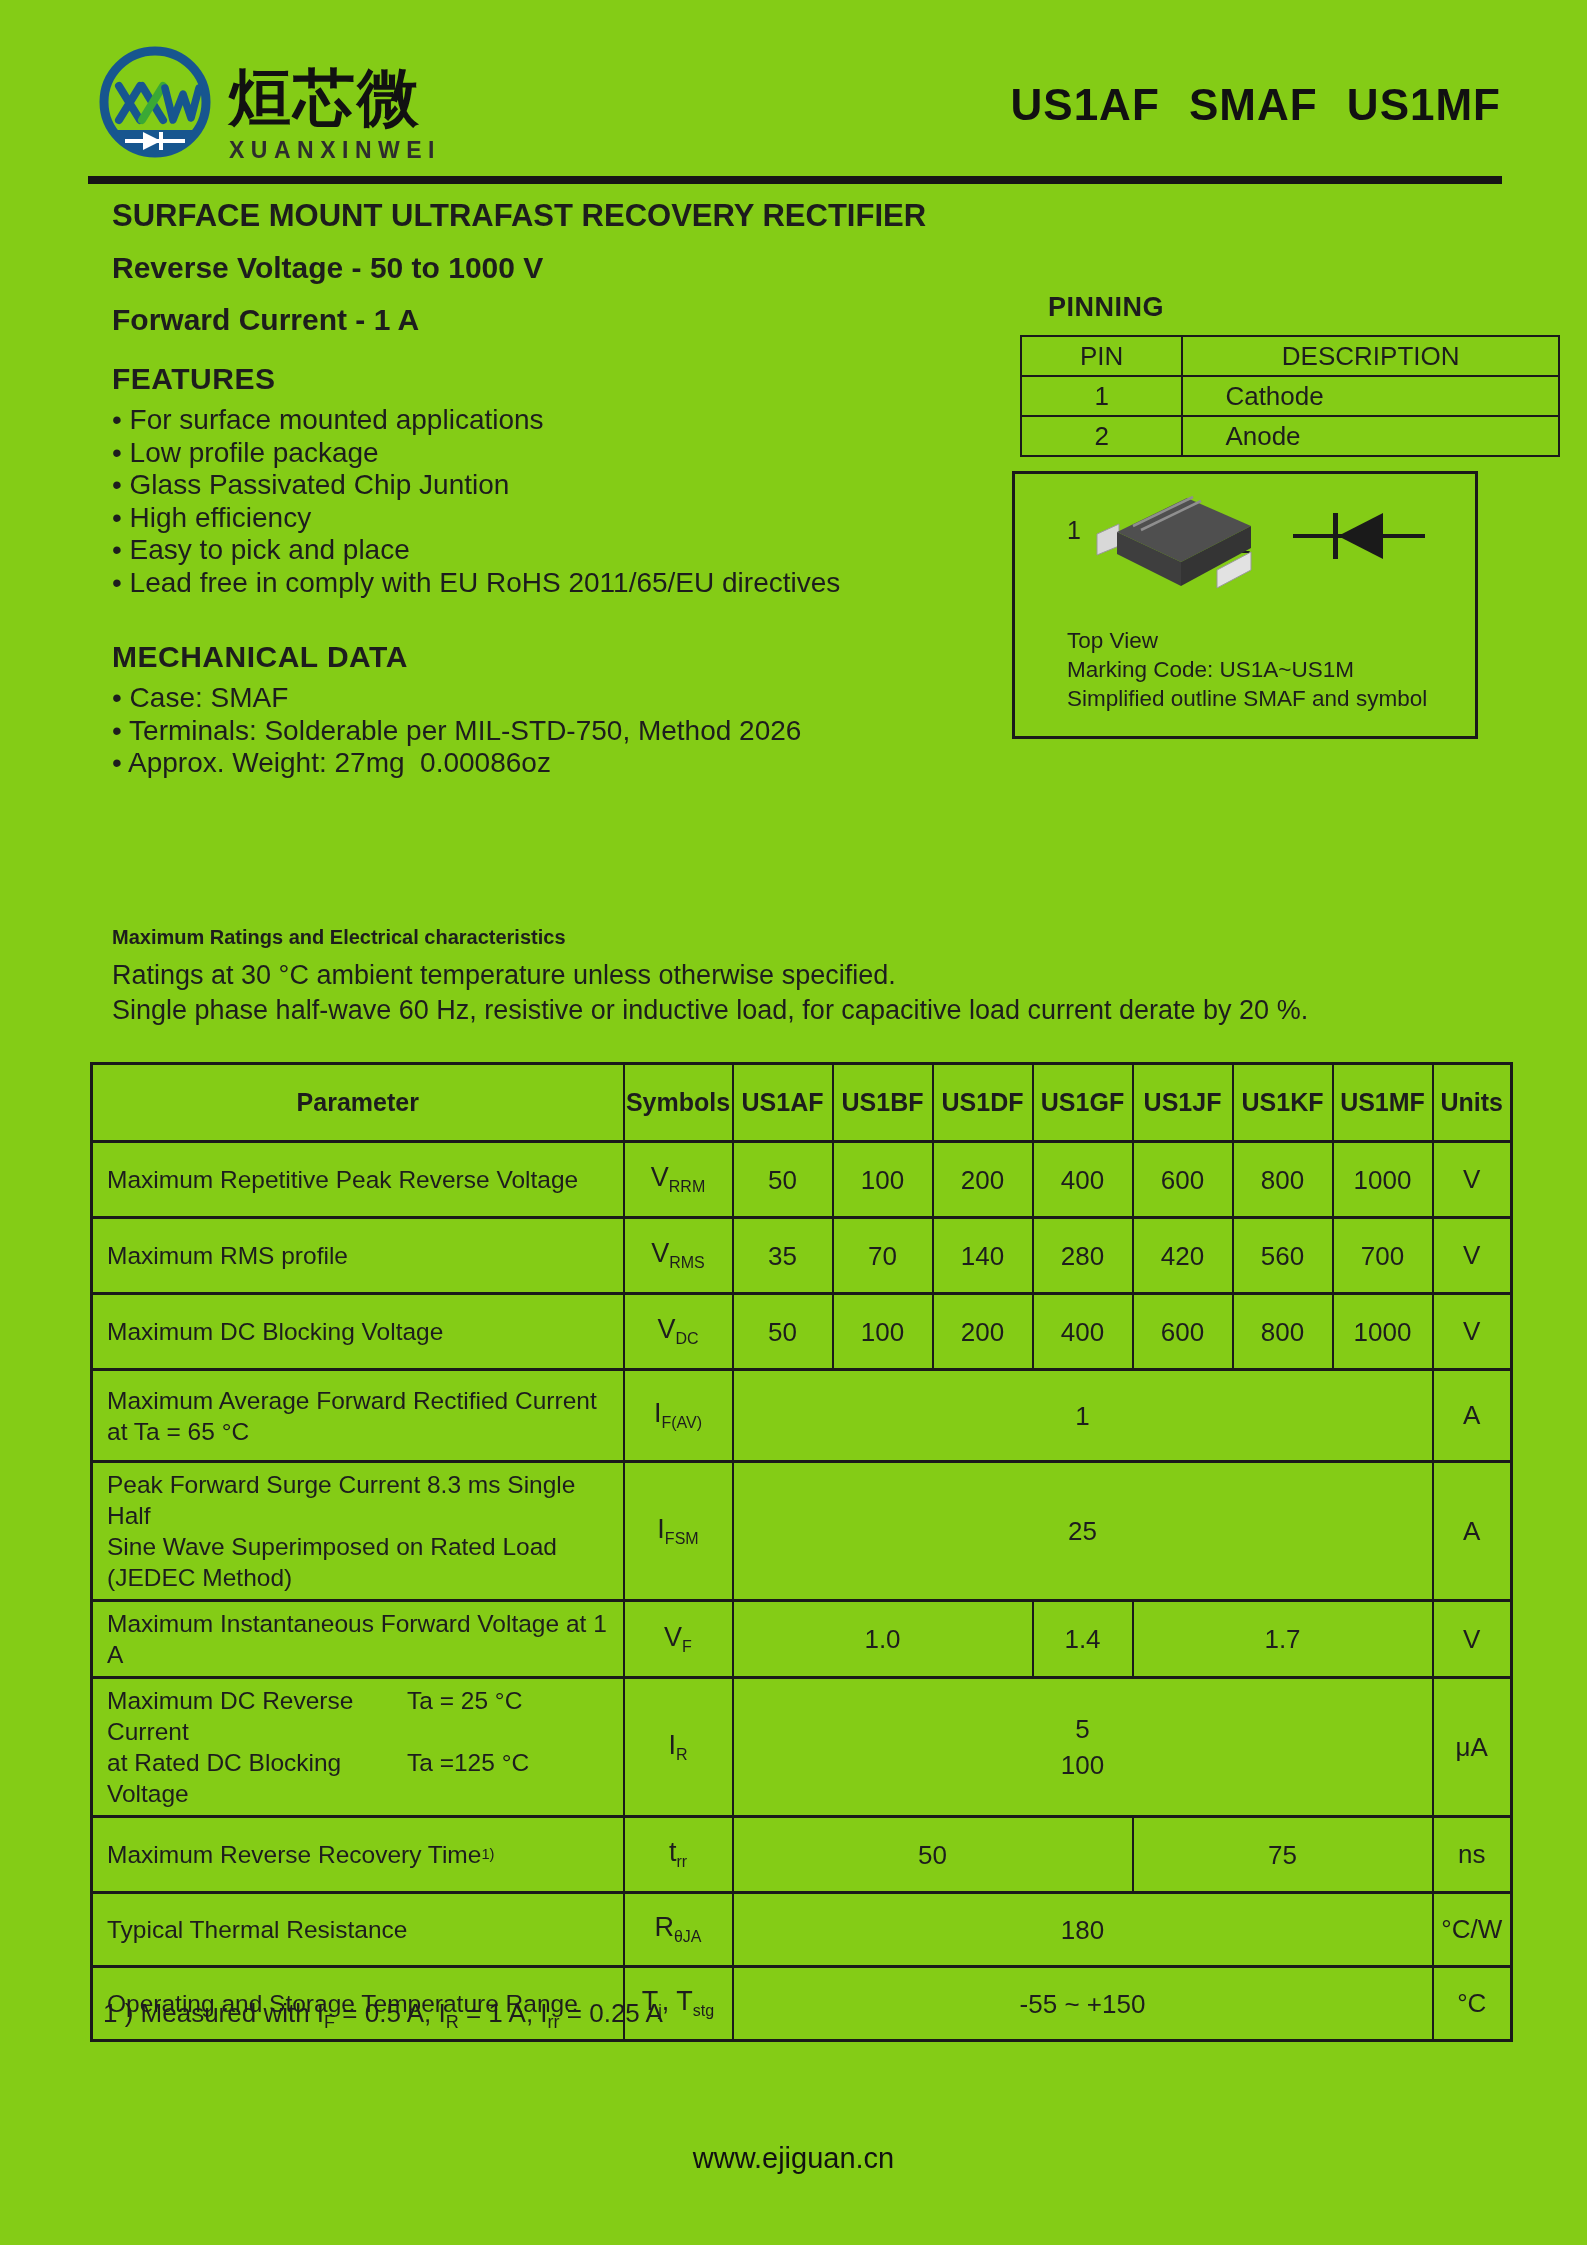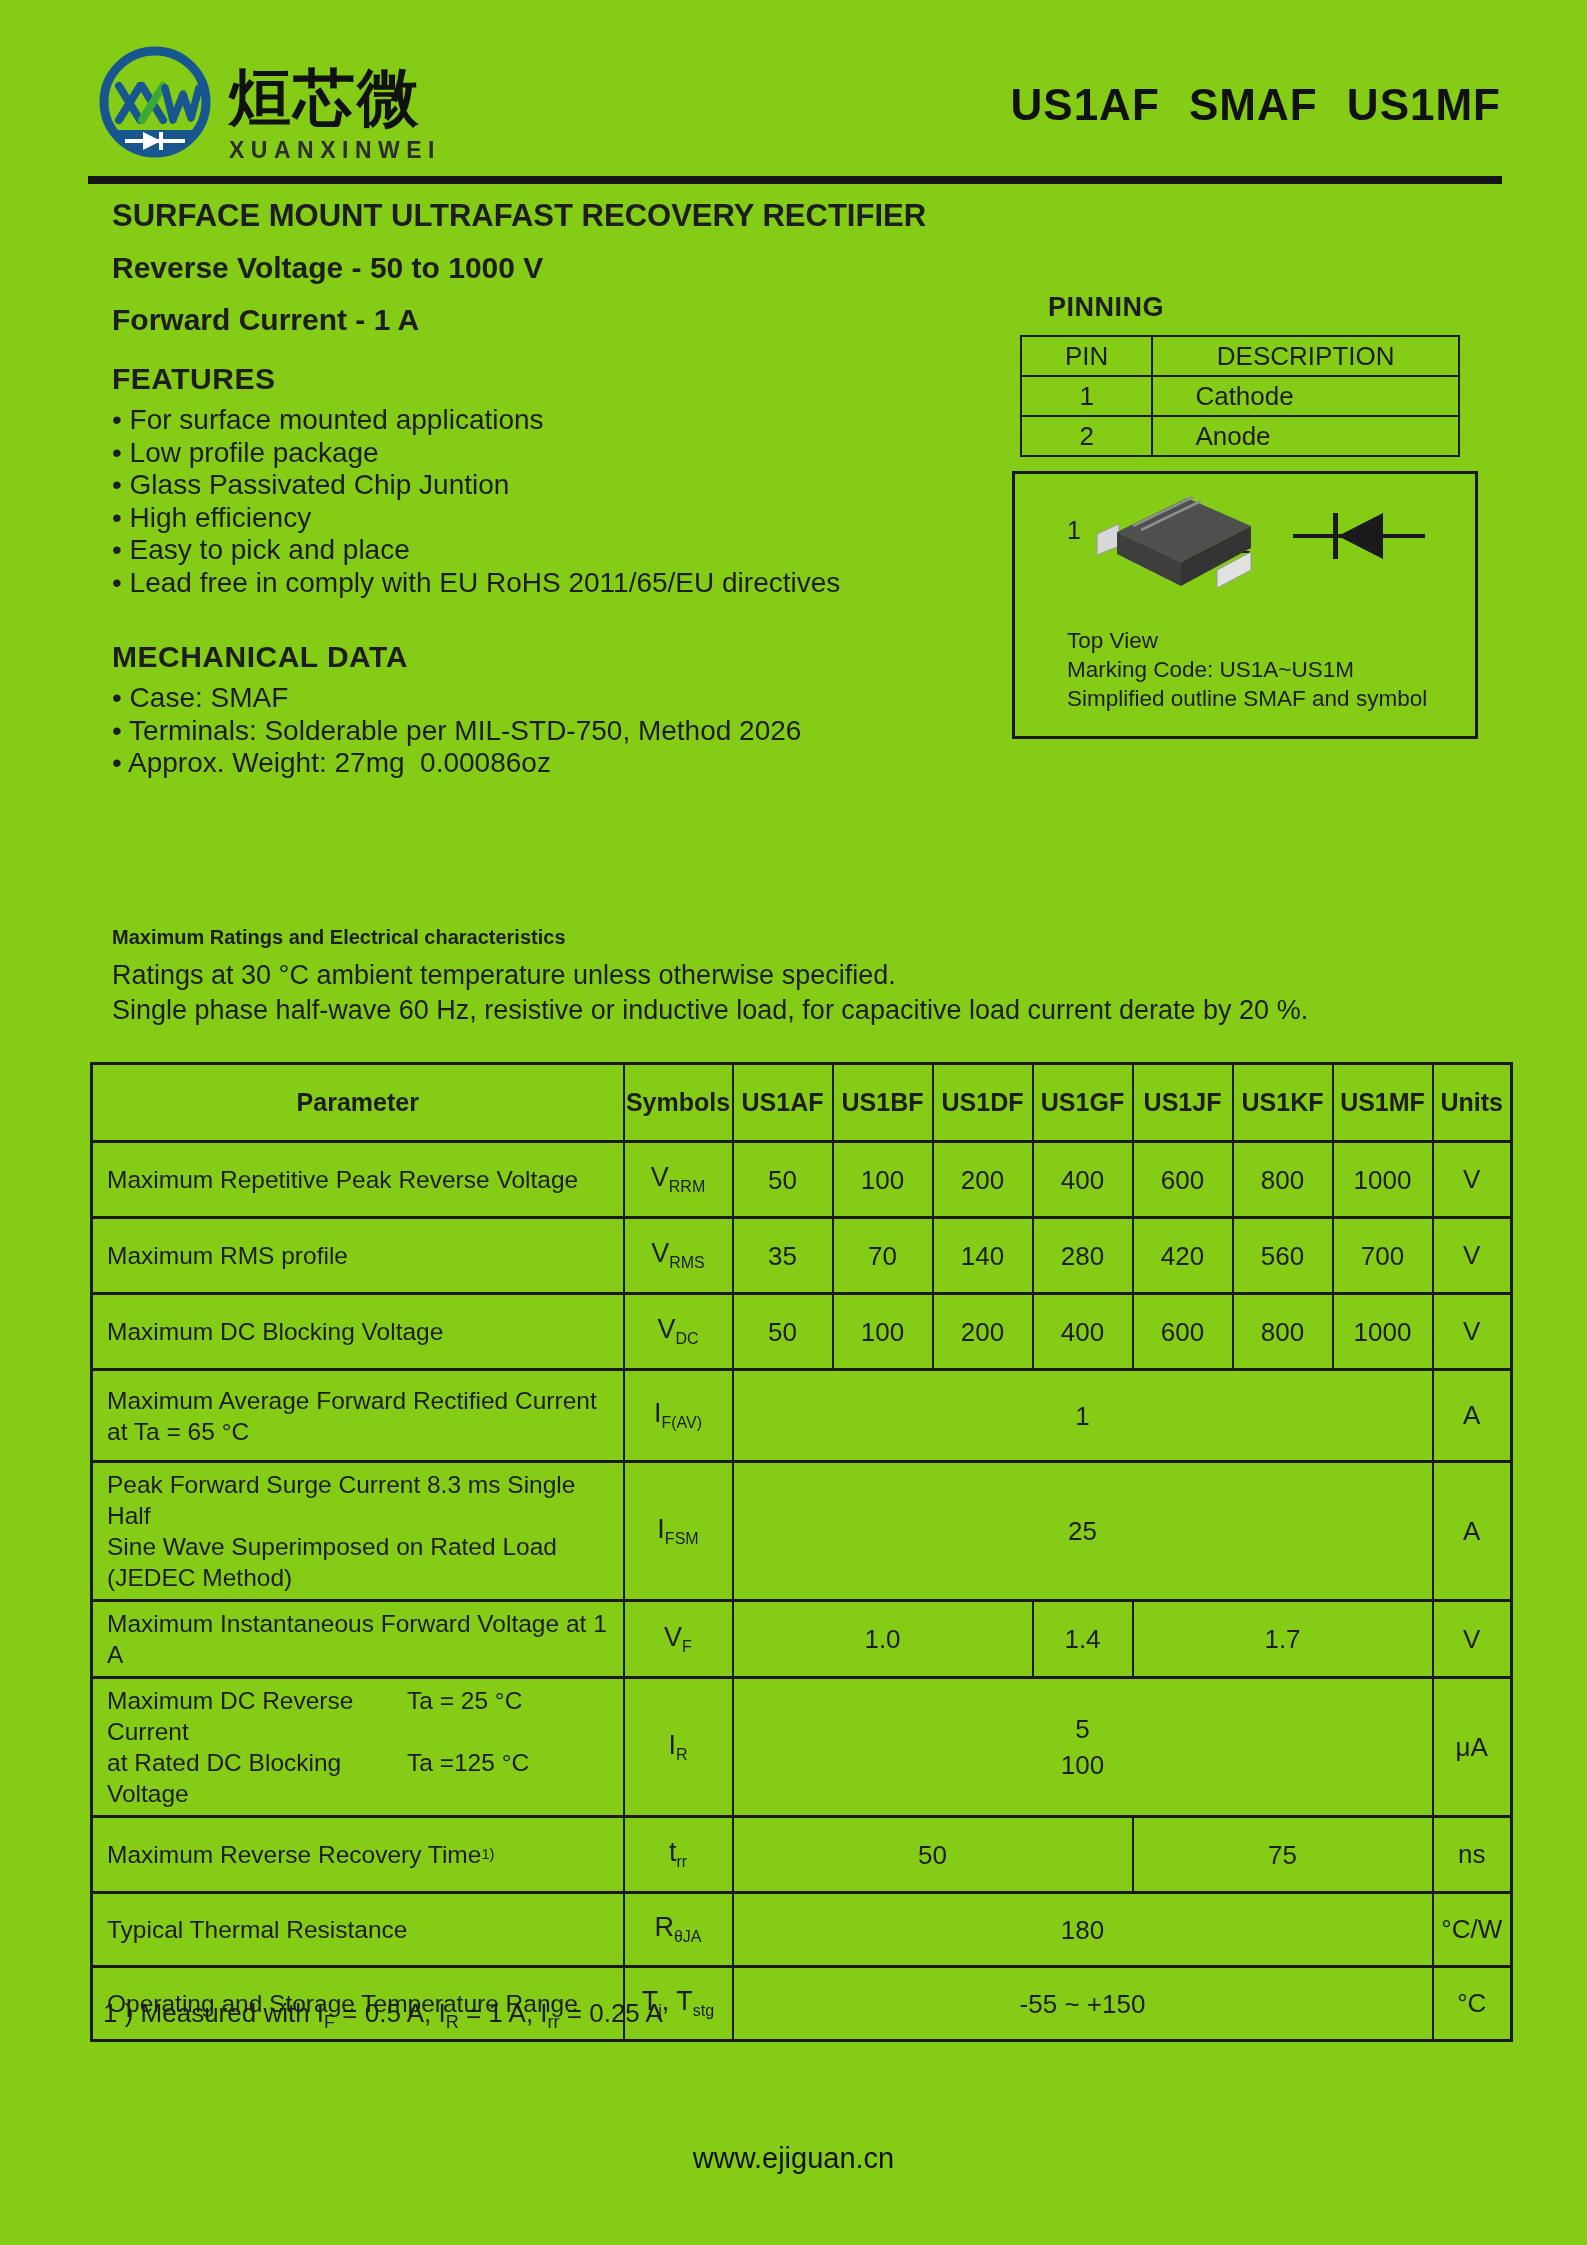--- a/index.html
+++ b/index.html
@@ -24,21 +24,21 @@
   
   .features{position:absolute;left:112px;top:362px;}
   .mech{position:absolute;left:112px;top:640px;}
   .sec-h{font-size:30px;font-weight:700;margin-bottom:8px;letter-spacing:0.5px;}
   .doc-list li{list-style:none;font-size:28px;line-height:32.5px;white-space:pre-wrap;}
   .doc-list li::before{content:"• ";}
 
   
   .rightcol{position:absolute;left:1012px;top:292px;width:466px;}
   .pin-h{font-size:27px;font-weight:700;margin-left:36px;margin-bottom:12px;letter-spacing:0.5px;}
-  .pin-table{border-collapse:collapse;width:440px;margin-left:8px;table-layout:fixed;}
+  .pin-table{border-collapse:collapse;width:540px;margin-left:8px;table-layout:fixed;}
   .pin-table th,.pin-table td{border:2.5px solid #1a1a1a;height:40px;font-size:26px;font-weight:400;text-align:center;}
   .pin-table .desc{text-align:left;padding-left:42px;}
   .pin-table thead .desc{text-align:center;padding-left:0;}
   .pkg-box{position:relative;margin-left:0;margin-top:14px;width:466px;height:268px;border:3px solid #1a1a1a;}
   .pkg-pin{position:absolute;font-size:25px;color:#1d1d1d;}
   .pkg-pin.p1{left:52px;top:42px;}
   .pkg-pin.p2{left:222px;top:56px;}
   .pkg-3d{position:absolute;left:74px;top:14px;}
   .pkg-diode{position:absolute;left:276px;top:36px;}
   .pkg-caption{position:absolute;left:52px;top:152px;font-size:22.5px;line-height:29px;color:#1d1d1d;}

